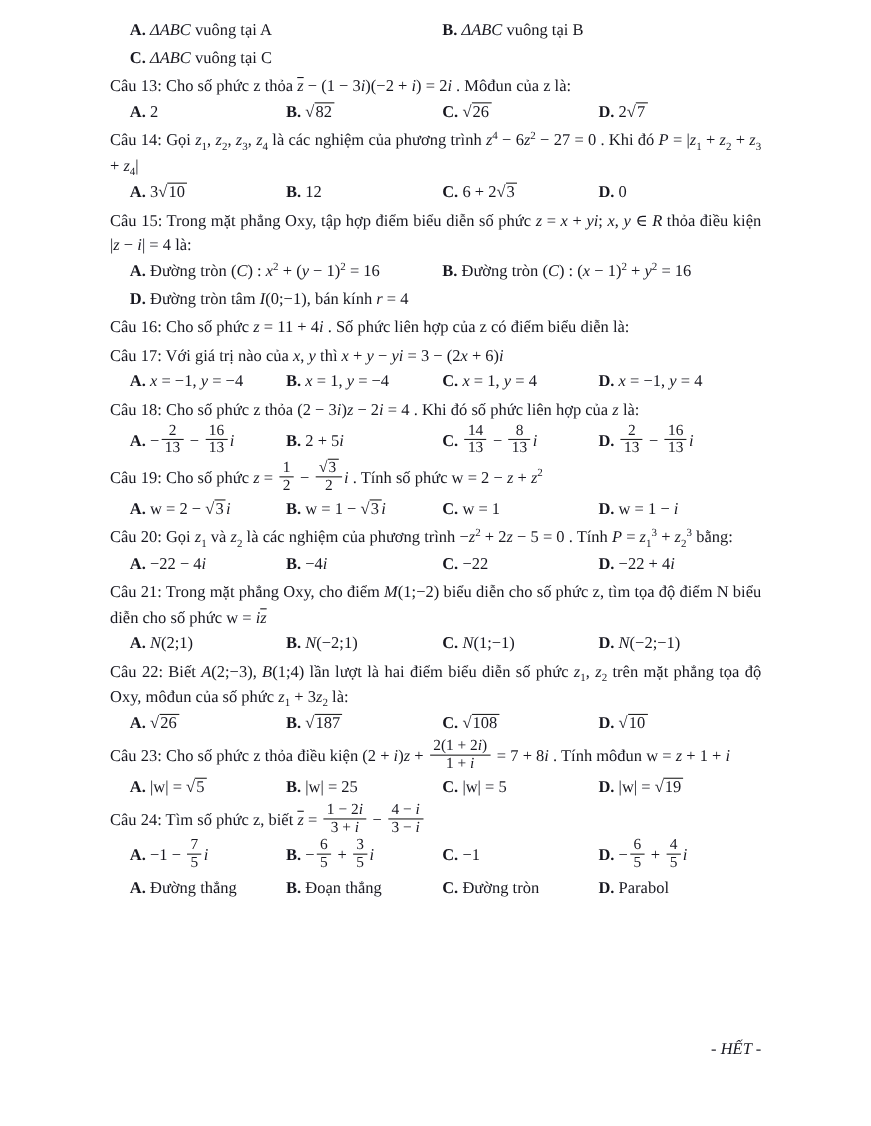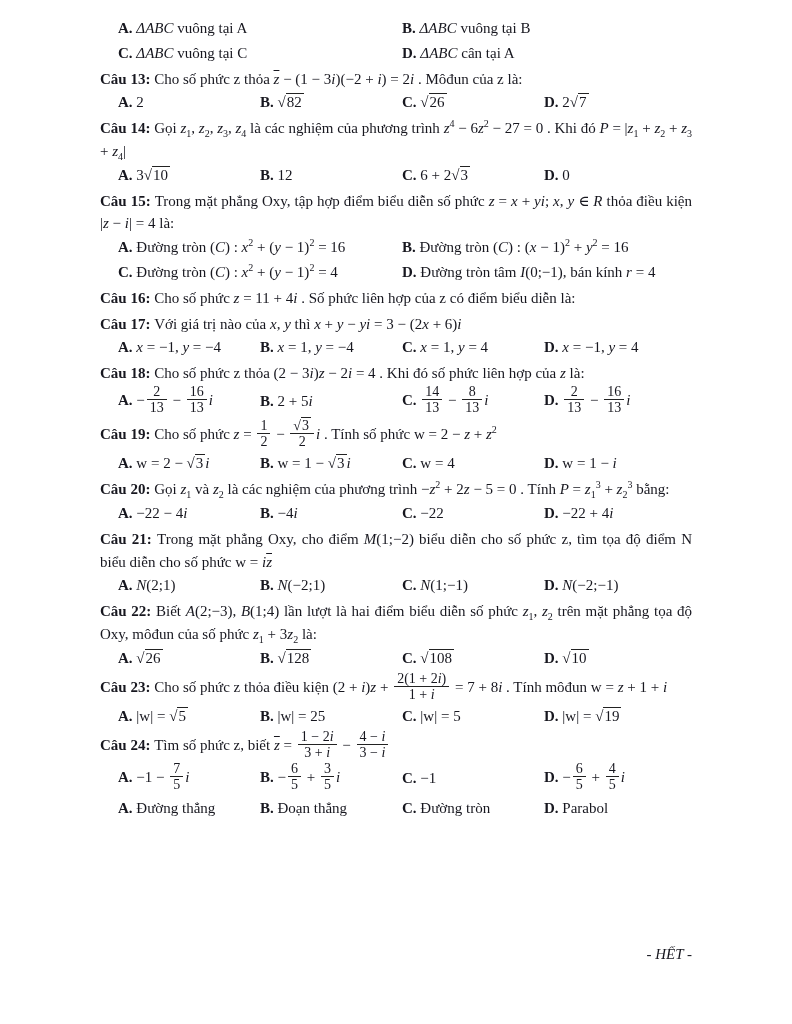--- a/index.html
+++ b/index.html
@@ -5,21 +5,21 @@
   html,body{margin:0;padding:0;background:#ffffff;}
   .page{
     width:792px;height:1024px;box-sizing:border-box;
     padding:16px 100px 0 100px;
     font-family:"Liberation Serif","DejaVu Serif",serif;
     font-size:15px;line-height:1.52;color:#17171f;
     display:flex;flex-direction:column;overflow:hidden;background:#fff;
   }
   .q-block{margin:0 0 3px 0;}
   .stem{text-align:justify;}
-  .qnum{font-weight:bold;}
+  .qnum{font-weight:normal;}
   .opts{display:grid;padding-left:18px;row-gap:2px;margin:1px 0 2px 0;align-items:center;}
   .cols-4{grid-template-columns:142px 142px 142px auto;}
   .cols-2{grid-template-columns:284px auto;}
   .opt{white-space:nowrap;}
   .opt b{font-weight:bold;}
   i{font-style:italic;}
   sup{font-size:10px;line-height:0;vertical-align:super;}
   sub{font-size:10px;line-height:0;vertical-align:sub;}
   .ov{text-decoration:overline;}
   .sqrt{white-space:nowrap;}
@@ -34,21 +34,20 @@
 <body>
 
 <div class="page">
   <div>
       <div class="q-block">
 
     <div class="opts cols-2">
           <div class="opt"><b>A. </b><span><i>ΔABC</i> vuông tại A</span></div>
           <div class="opt"><b>B. </b><span><i>ΔABC</i> vuông tại B</span></div>
           <div class="opt"><b>C. </b><span><i>ΔABC</i> vuông tại C</span></div>
-          <div class="opt"><b>D. </b><span><i>ΔABC</i> cân tại A</span></div>
         </div>
   </div>
       <div class="q-block">
     <div class="stem">
       <b class="qnum">Câu 13: </b>
       <span>Cho số phức z thỏa <i class="ov">z</i> − (1 − 3<i>i</i>)(−2 + <i>i</i>) = 2<i>i</i> . Môđun của z là:</span>
     </div>
     <div class="opts cols-4">
           <div class="opt"><b>A. </b><span>2</span></div>
           <div class="opt"><b>B. </b><span><span class="sqrt">√<span class="rad">82</span></span></span></div>
@@ -69,21 +68,20 @@
         </div>
   </div>
       <div class="q-block">
     <div class="stem">
       <b class="qnum">Câu 15: </b>
       <span>Trong mặt phẳng Oxy, tập hợp điểm biểu diễn số phức <i>z</i> = <i>x</i> + <i>yi</i>; <i>x</i>, <i>y</i> ∈ <i>R</i> thỏa điều kiện |<i>z</i> − <i>i</i>| = 4 là:</span>
     </div>
     <div class="opts cols-2">
           <div class="opt"><b>A. </b><span>Đường tròn (<i>C</i>) : <i>x</i><sup>2</sup> + (<i>y</i> − 1)<sup>2</sup> = 16</span></div>
           <div class="opt"><b>B. </b><span>Đường tròn (<i>C</i>) : (<i>x</i> − 1)<sup>2</sup> + <i>y</i><sup>2</sup> = 16</span></div>
-          <div class="opt"><b>C. </b><span>Đường tròn (<i>C</i>) : <i>x</i><sup>2</sup> + (<i>y</i> − 1)<sup>2</sup> = 4</span></div>
           <div class="opt"><b>D. </b><span>Đường tròn tâm <i>I</i>(0;−1), bán kính <i>r</i> = 4</span></div>
         </div>
   </div>
       <div class="q-block">
     <div class="stem">
       <b class="qnum">Câu 16: </b>
       <span>Cho số phức <i>z</i> = 11 + 4<i>i</i> . Số phức liên hợp của z có điểm biểu diễn là:</span>
     </div>
   </div>
       <div class="q-block">
@@ -111,21 +109,21 @@
         </div>
   </div>
       <div class="q-block">
     <div class="stem">
       <b class="qnum">Câu 19: </b>
       <span>Cho số phức <i>z</i> = <span class="frac"><span class="num">1</span><span class="den">2</span></span> − <span class="frac"><span class="num"><span class="sqrt">√<span class="rad">3</span></span></span><span class="den">2</span></span><i>i</i> . Tính số phức w = 2 − <i>z</i> + <i>z</i><sup>2</sup></span>
     </div>
     <div class="opts cols-4">
           <div class="opt"><b>A. </b><span>w = 2 − <span class="sqrt">√<span class="rad">3</span></span><i>i</i></span></div>
           <div class="opt"><b>B. </b><span>w = 1 − <span class="sqrt">√<span class="rad">3</span></span><i>i</i></span></div>
-          <div class="opt"><b>C. </b><span>w = 4</span></div>
+          <div class="opt"><b>C. </b><span>w = 1</span></div>
           <div class="opt"><b>D. </b><span>w = 1 − <i>i</i></span></div>
         </div>
   </div>
       <div class="q-block">
     <div class="stem">
       <b class="qnum">Câu 20: </b>
       <span>Gọi <i>z</i><sub>1</sub> và <i>z</i><sub>2</sub> là các nghiệm của phương trình −<i>z</i><sup>2</sup> + 2<i>z</i> − 5 = 0 . Tính <i>P</i> = <i>z</i><sub>1</sub><sup>3</sup> + <i>z</i><sub>2</sub><sup>3</sup> bằng:</span>
     </div>
     <div class="opts cols-4">
           <div class="opt"><b>A. </b><span>−22 − 4<i>i</i></span></div>
@@ -146,21 +144,21 @@
           <div class="opt"><b>D. </b><span><i>N</i>(−2;−1)</span></div>
         </div>
   </div>
       <div class="q-block">
     <div class="stem">
       <b class="qnum">Câu 22: </b>
       <span>Biết <i>A</i>(2;−3), <i>B</i>(1;4) lần lượt là hai điểm biểu diễn số phức <i>z</i><sub>1</sub>, <i>z</i><sub>2</sub> trên mặt phẳng tọa độ Oxy, môđun của số phức <i>z</i><sub>1</sub> + 3<i>z</i><sub>2</sub> là:</span>
     </div>
     <div class="opts cols-4">
           <div class="opt"><b>A. </b><span><span class="sqrt">√<span class="rad">26</span></span></span></div>
-          <div class="opt"><b>B. </b><span><span class="sqrt">√<span class="rad">128</span></span></span></div>
+          <div class="opt"><b>B. </b><span><span class="sqrt">√<span class="rad">187</span></span></span></div>
           <div class="opt"><b>C. </b><span><span class="sqrt">√<span class="rad">108</span></span></span></div>
           <div class="opt"><b>D. </b><span><span class="sqrt">√<span class="rad">10</span></span></span></div>
         </div>
   </div>
       <div class="q-block">
     <div class="stem">
       <b class="qnum">Câu 23: </b>
       <span>Cho số phức z thỏa điều kiện (2 + <i>i</i>)<i>z</i> + <span class="frac"><span class="num">2(1 + 2<i>i</i>)</span><span class="den">1 + <i>i</i></span></span> = 7 + 8<i>i</i> . Tính môđun w = <i>z</i> + 1 + <i>i</i></span>
     </div>
     <div class="opts cols-4">

